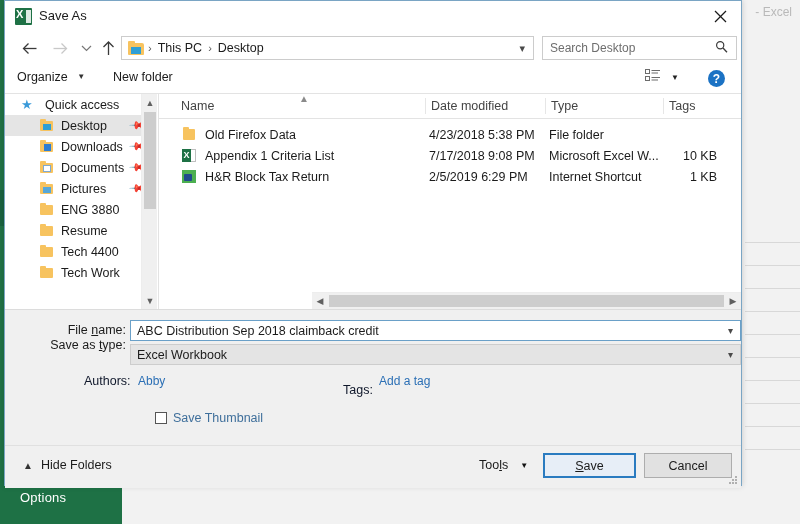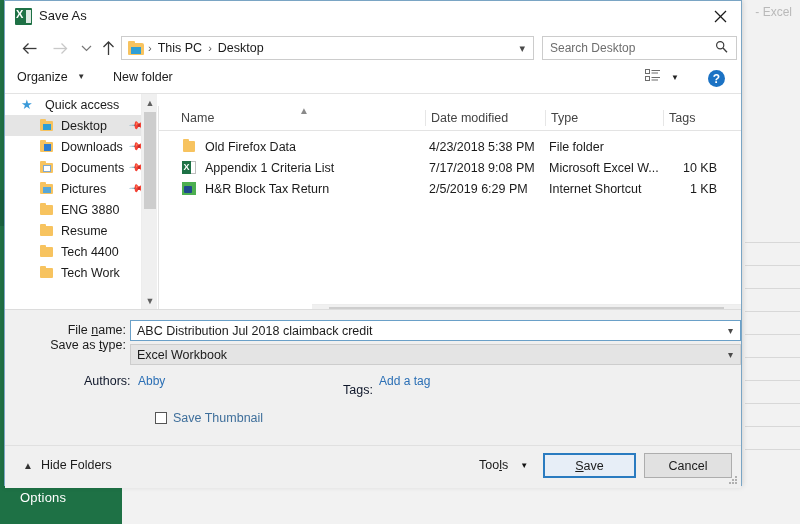--- a/index.html
+++ b/index.html
@@ -424,21 +424,21 @@
     left: 2px;
     top: 18px;
     width: 12px;
     height: 97px;
     background: #cdcdcd;
   }
 
   .listpane {
     position: absolute;
     left: 153px;
-    top: 12px;
+    top: 0;
     right: 0;
     height: 215px;
     background: #ffffff;
     border-left: 1px solid #e3e3e3;
   }
   .col-header {
     position: relative;
     height: 24px;
     border-bottom: 1px solid #e3e3e3;
     background: #ffffff;
@@ -1009,21 +1009,21 @@
         <i style="left:1px;top:6px"></i>
           <i style="left:4px;top:6px"></i>
           <i style="left:7px;top:6px"></i>
       </div>
     </div>
   </div>
 
   <div class="f-label" style="left:30px; top:323px; width:96px;"><span>File </span><u>n</u><span>ame:</span></div>
 
   <div class="combo combo-filename">
-    <span class="val">ABC Distribution Jul 2018 claimback credit</span>
+    <span class="val">ABC Distribution Sep 2018 claimback credit</span>
     <span class="cv">▾</span>
   </div>
 
   <div class="f-label" style="left:30px; top:338px; width:96px;"><span>Save as </span><u>t</u><span>ype:</span></div>
 
   <div class="combo combo-type">
     <span class="val">Excel Workbook</span>
     <span class="cv">▾</span>
   </div>
 

